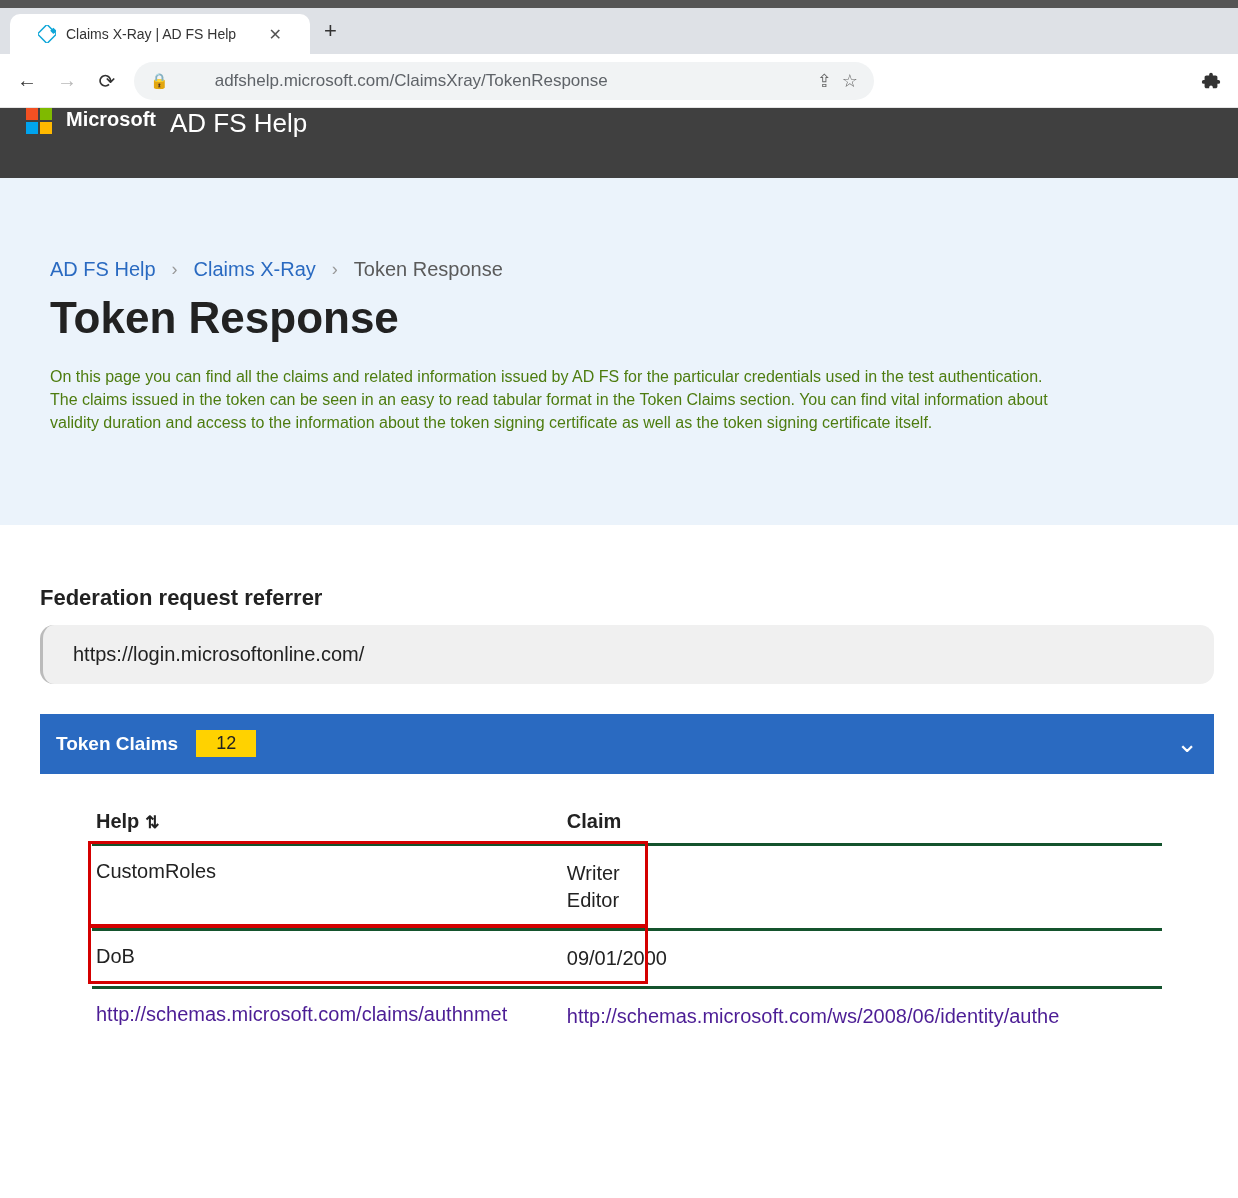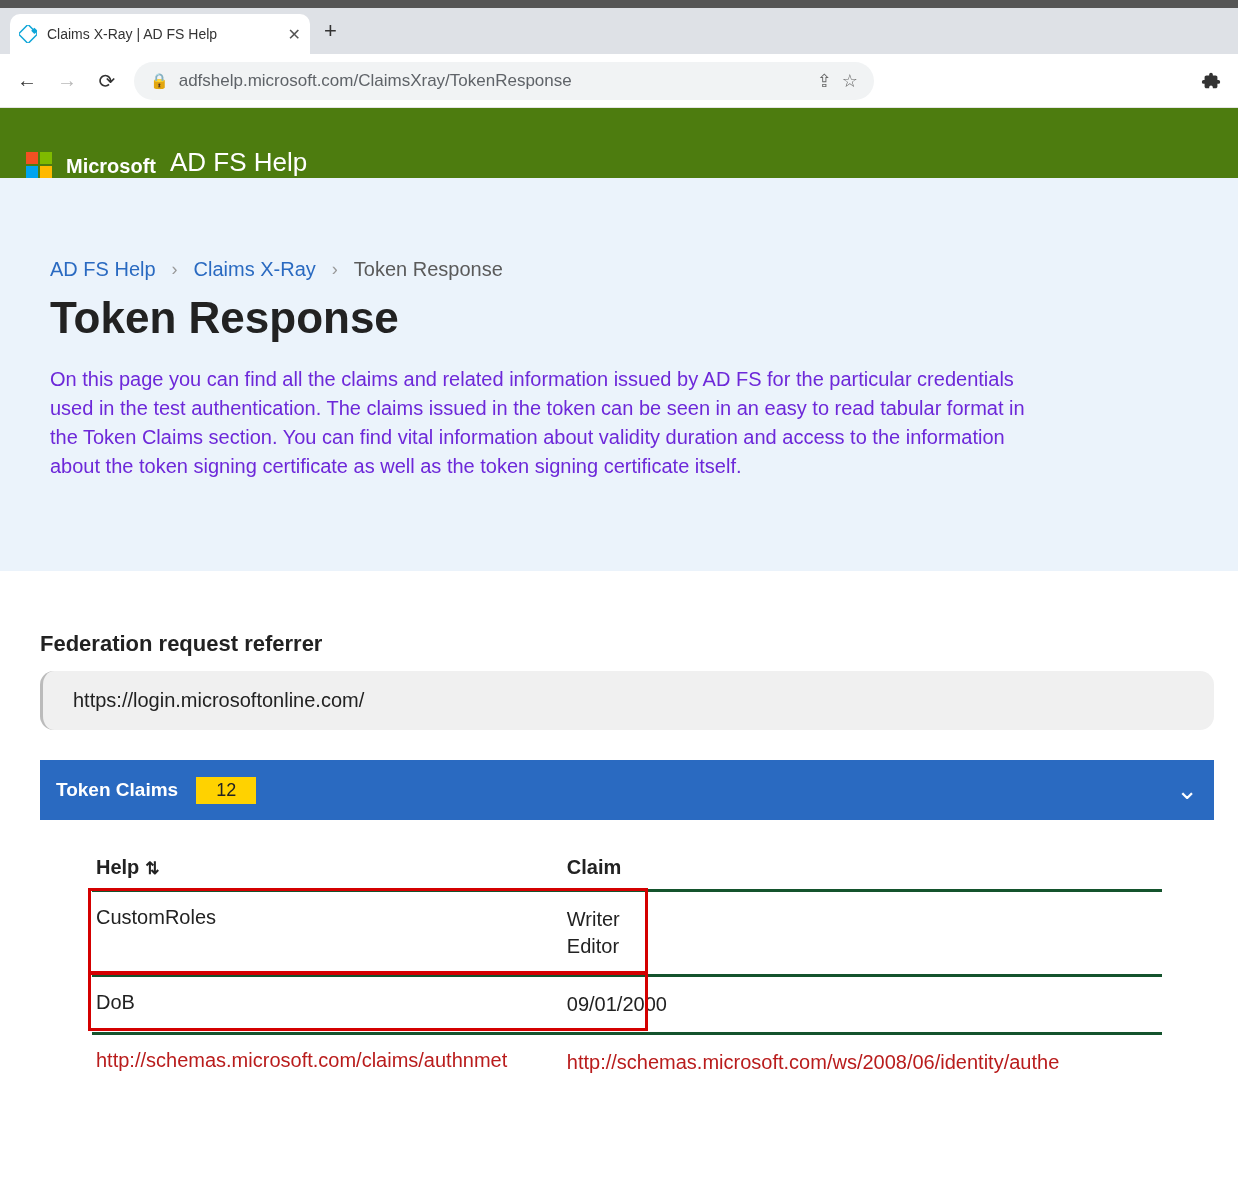--- a/index.html
+++ b/index.html
@@ -3,51 +3,51 @@
   <meta charset="utf-8">
   <style>
     * { box-sizing: border-box; margin: 0; padding: 0; }
     body { font-family: "Segoe UI", Arial, sans-serif; color: #222; width: 1238px; background:#fff; }
 
     
     .browser-top { background:#555; height:8px; }
 
     
     .tab-bar { background:#dee1e6; height:46px; display:flex; align-items:flex-end; padding-left:10px; }
-    .tab { background:#fff; height:40px; border-top-left-radius:10px; border-top-right-radius:10px; display:flex; align-items:center; padding:0 9px; gap:10px; min-width:300px; }
+    .tab { background:#fff; height:40px; border-top-left-radius:10px; border-top-right-radius:10px; display:flex; align-items:center; padding:0 28px; gap:10px; min-width:300px; }
     .favicon { width:18px; height:18px; }
     .tab-title { font-size:14px; color:#333; flex:1; }
     .tab-close { font-size:16px; color:#555; }
     .new-tab { margin-left:14px; font-size:22px; color:#333; align-self:center; }
 
     
     .addr-row { background:#fff; height:54px; display:flex; align-items:center; padding:0 14px; gap:14px; border-bottom:1px solid #e5e5e5; }
     .nav-ico { width:26px; height:26px; display:flex; align-items:center; justify-content:center; font-size:20px; color:#333; }
     .nav-ico.disabled { color:#b8b8b8; }
     .omnibox { flex:0 0 740px; background:#f1f3f4; border-radius:22px; height:38px; display:flex; align-items:center; padding:0 16px; gap:10px; }
     .lock-ico { font-size:15px; color:#666; }
-    .url { font-size:17px; color:#5f6368; }
+    .url { font-size:17px; color:#5f6368;margin-left:36px; }
     .omnibox-spacer { flex:1; }
     .share-ico, .star-ico { font-size:18px; color:#666; }
 
     
-    .ms-header { background:#4d7c0f; color:#fff; height:70px; display:flex; align-items:flex-end; padding:0 26px; gap:14px; }
+    .ms-header { background:#404040; color:#fff; height:70px; display:flex; align-items:flex-start; padding:0 26px; gap:14px; }
     .ms-logo { width:26px; height:26px; display:grid; grid-template:1fr 1fr/1fr 1fr; gap:2px; }
     .ms-logo>div:nth-child(1){background:#f25022;} .ms-logo>div:nth-child(2){background:#7fba00;} .ms-logo>div:nth-child(3){background:#00a4ef;} .ms-logo>div:nth-child(4){background:#ffb900;}
     .ms-word { font-size:20px; font-weight:600; }
     .site-name { font-size:26px; }
 
     
     .hero { background:#ebf3fb; padding:80px 50px 90px 50px; }
     .crumbs { font-size:20px; display:flex; align-items:center; gap:16px; margin-bottom:12px; }
     .crumbs a { color:#2a6ac1; text-decoration:none; }
     .crumbs .sep { color:#999; font-size:18px; }
     .crumbs .current { color:#5a5a5a; }
     .page-title { font-size:44px; font-weight:600; margin-bottom:22px; color:#222; }
-    .page-desc { font-size:20px; line-height:1.45; color:#6d28d9; max-width:1000px; }
+    .page-desc { font-size:16px; line-height:1.45; color:#4d7c0f; max-width:1000px; }
 
     
     .content { padding:60px 24px 0 40px; }
     .fed-label { font-size:22px; font-weight:600; margin-bottom:14px; }
     .fed-box { background:#f0f0f0; border-left:3px solid #bbb; padding:18px 30px; font-size:20px; color:#222;border-radius:14px; }
 
     
     .claims-header { margin-top:30px; background:#2a6ac1; color:#fff; height:60px; display:flex; align-items:center; padding:0 16px; }
     .claims-title { font-size:19px; font-weight:600; }
     .claims-badge { background:#ffd200; color:#222; font-size:18px; padding:3px 20px; margin-left:18px; }
@@ -55,21 +55,21 @@
     .chevron { font-size:26px; }
 
     
     .claims-table-wrap { padding:26px 52px 0 52px; position:relative; }
     .tbl { width:100%; border-collapse:collapse; }
     .tbl th { text-align:left; font-size:20px; font-weight:600; padding:10px 4px; }
     .sort-ico { margin-left:6px; font-size:17px; }
     .tbl td { padding:14px 4px; font-size:20px; vertical-align:top; border-top:3px solid #14532d; }
     .tbl tr.last td { border-bottom:1px solid #888; }
     .value-lines div { line-height:1.35; }
-    .truncated td { color:#b91c1c; white-space:nowrap; overflow:hidden; }
+    .truncated td { color:#4c1d95; white-space:nowrap; overflow:hidden; }
 
     
     .highlight-box { position:absolute; border:3px solid #d40000; pointer-events:none; }
   </style>
 </head>
 <body>
 
 <div class="browser-top"></div>
 
 <div class="tab-bar">

